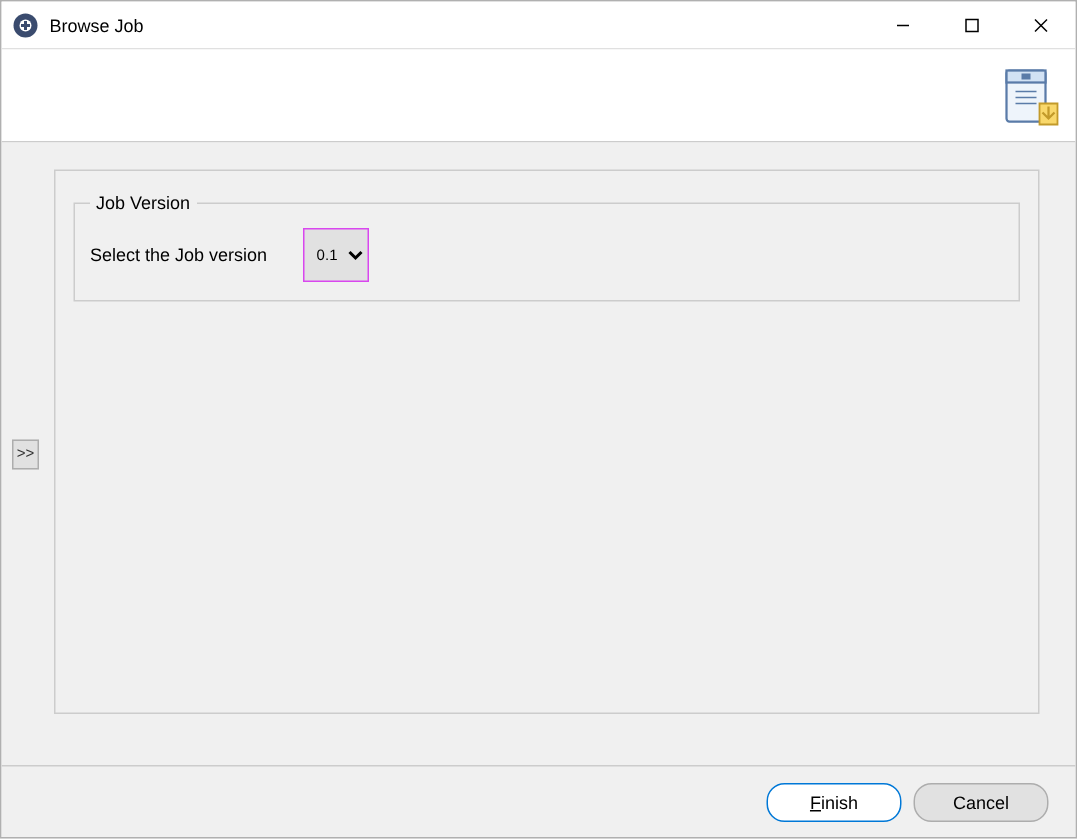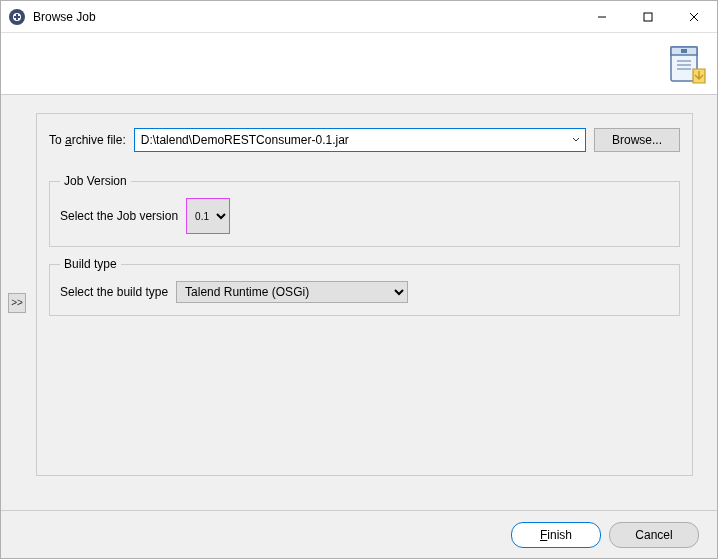--- a/index.html
+++ b/index.html
@@ -148,21 +148,21 @@
       margin: 0;
     }
     fieldset.group legend {
       font-size: 12px;
       padding: 0 4px;
       color: #000;
     }
     .group-row {
       display: flex;
       align-items: center;
-      gap: 8px;
+      gap: 24px;
     }
     .select-small {
       height: 36px;
       background: #e1e1e1;
       border: 1px solid #d946ef;
       font-family: inherit;
       font-size: 10px;
       padding: 0 4px;
     }
     .select-med {
@@ -238,52 +238,31 @@
     <path d="M34 28 L34 36 M30 32 L34 36 L38 32" fill="none" stroke="#c29a2a" stroke-width="1.5"></path>
   </svg>
 </div>
 
 <div class="content-area">
   <div class="expand-handle">
     <span>&gt;&gt;</span>
   </div>
   <div class="main-panel">
 
-    <div class="row-archive">
-      <label><span>To </span><span class="underline">a</span><span>rchive file:</span></label>
-      <div class="combo-field">
-        <input type="text" value="D:\talend\DemoRESTConsumer-0.1.jar" style="">
-        <button class="drop-btn">
-          <svg class="chev" viewBox="0 0 8 8">
-              <path d="M1 2 L4 5 L7 2" fill="none" stroke="#333" stroke-width="1"></path>
-            </svg>
-        </button>
-      </div>
-      <button class="btn">Browse...</button>
-    </div>
 
     <fieldset class="group">
       <legend>Job Version</legend>
       <div class="group-row">
         <label>Select the Job version</label>
         <select class="select-small">
           <option>0.1</option>
         </select>
       </div>
     </fieldset>
 
-    <fieldset class="group">
-      <legend>Build type</legend>
-      <div class="group-row">
-        <label>Select the build type</label>
-        <select class="select-med">
-          <option>Talend Runtime (OSGi)</option>
-        </select>
-      </div>
-    </fieldset>
 
   </div>
 </div>
 
 <div class="footer">
   <button class="btn primary"><span class="underline">F</span><span>inish</span></button>
   <button class="btn">Cancel</button>
 </div>
 
 </body></html>

